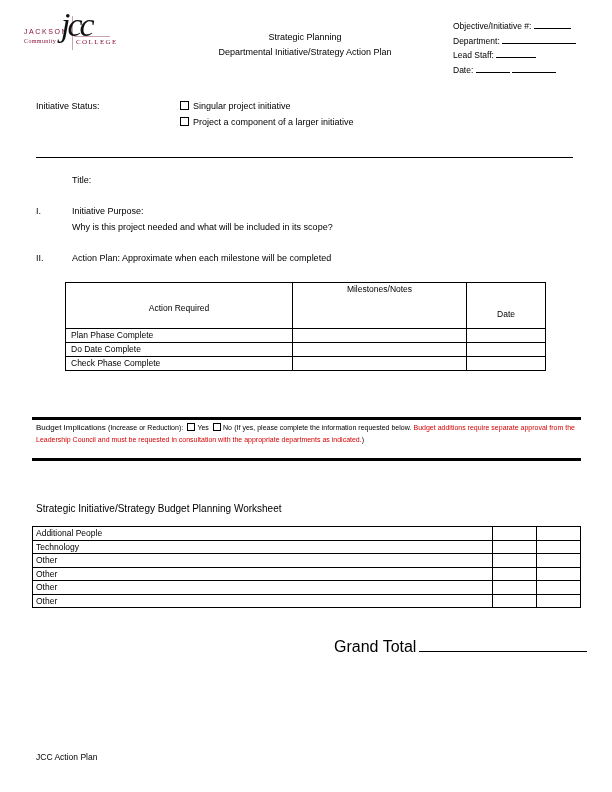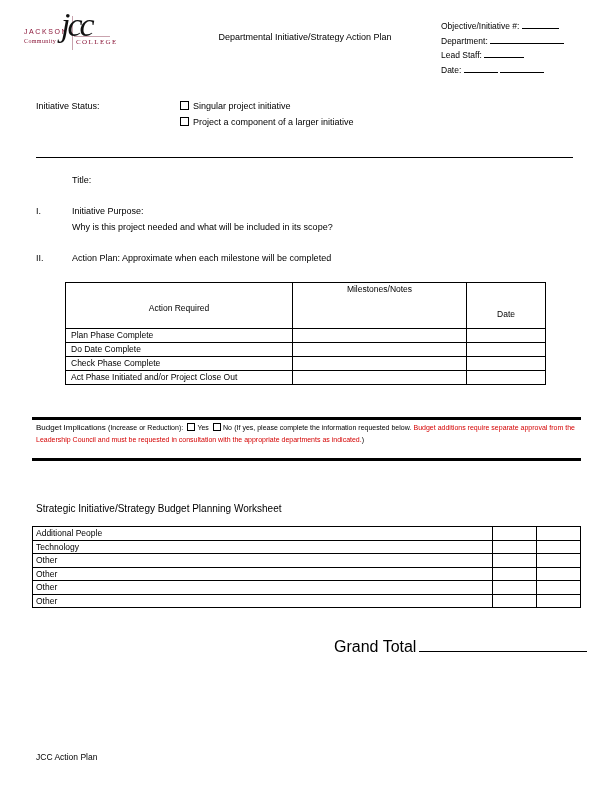--- a/index.html
+++ b/index.html
@@ -10,21 +10,21 @@
   .logo { left:22px; top:14px; width:90px; height:40px; }
   .logo .jackson { position:absolute; left:2px; top:14px; font-size:7px; letter-spacing:1.6px; color:#8a1538; font-family:Liberation Sans, sans-serif; }
   .logo .community { position:absolute; left:2px; top:24px; font-size:6px; letter-spacing:0.4px; color:#8a1538; font-family:"Liberation Serif", serif; }
   .logo .jcc { position:absolute; left:39px; top:-8px; font-size:34px; font-style:italic; font-family:"Liberation Serif", serif; color:#111; letter-spacing:-3px; }
   .logo .college { position:absolute; left:54px; top:24px; font-size:7px; letter-spacing:1.4px; color:#8a1538; font-family:"Liberation Serif", serif; }
   .logo .vline { position:absolute; left:50px; top:2px; width:1px; height:34px; background:#c9a3ae; }
   .logo .hline { position:absolute; left:52px; top:22px; width:36px; height:1px; background:#c9a3ae; }
 
   .title-block { left:190px; top:30px; width:230px; text-align:center; line-height:15px; font-size:9px; }
   .meta-block { left:441px; top:19px; font-size:8.5px; line-height:14.5px; }
-  .meta-line { white-space:nowrap; }
+  .meta-line { white-space:nowrap;margin-left:12px; }
   .uline { display:inline-block; border-bottom:1px solid #000; height:9px; vertical-align:baseline; }
 
   .status-label { left:36px; top:101px; font-size:9px; }
   .checkrow { left:180px; font-size:9px; white-space:nowrap; }
   .checkbox { display:inline-block; width:7px; height:7px; border:1.5px solid #000; margin-right:4px; vertical-align:-1px; }
   .rule1 { left:36px; top:157px; width:537px; height:1px; background:#000; }
 
   .sec { font-size:9px; white-space:nowrap; }
 
   table { border-collapse:collapse; position:absolute; font-size:8.5px; }
@@ -55,20 +55,21 @@
 <div class="abs logo">
   <div class="vline"></div>
   <div class="hline"></div>
   <span class="jackson">JACKSON</span>
   <span class="community">Community</span>
   <span class="jcc">jcc</span>
   <span class="college">COLLEGE</span>
 </div>
 
 <div class="abs title-block">
+  <div>Strategic Planning</div>
   <div>Departmental Initiative/Strategy Action Plan</div>
 </div>
 
 <div class="abs meta-block">
   <div class="meta-line">
     <span>Objective/Initiative #:</span>
     <span class="uline" style="width:37px"></span>
   </div>
   <div class="meta-line">
     <span>Department:</span>
@@ -118,25 +119,20 @@
   <tr>
     <td>Do Date Complete</td>
     <td></td>
     <td></td>
   </tr>
   <tr>
     <td>Check Phase Complete</td>
     <td></td>
     <td></td>
   </tr>
-  <tr>
-    <td>Act Phase Initiated and/or Project Close Out</td>
-    <td></td>
-    <td></td>
-  </tr>
 </tbody>
   </table>
 
 <div class="abs budget-top"></div>
 <div class="abs budget-text">
   <span>Budget Implications</span>
   <span class="small">(Increase or Reduction):</span>
   <span class="cb-small"></span><span class="small">Yes</span>
   <span class="cb-small"></span><span class="small">No</span>
   <span class="small">(If yes, please complete the information requested below.</span>

